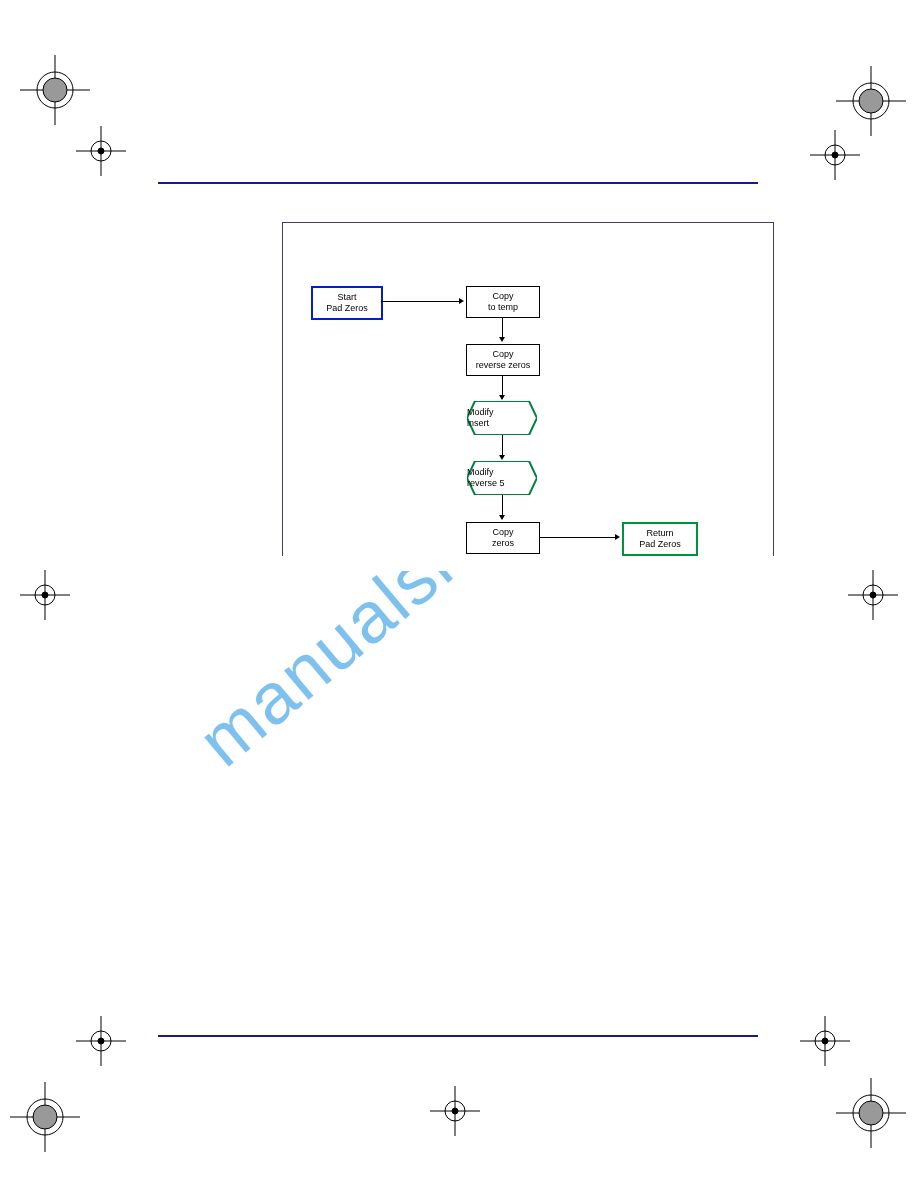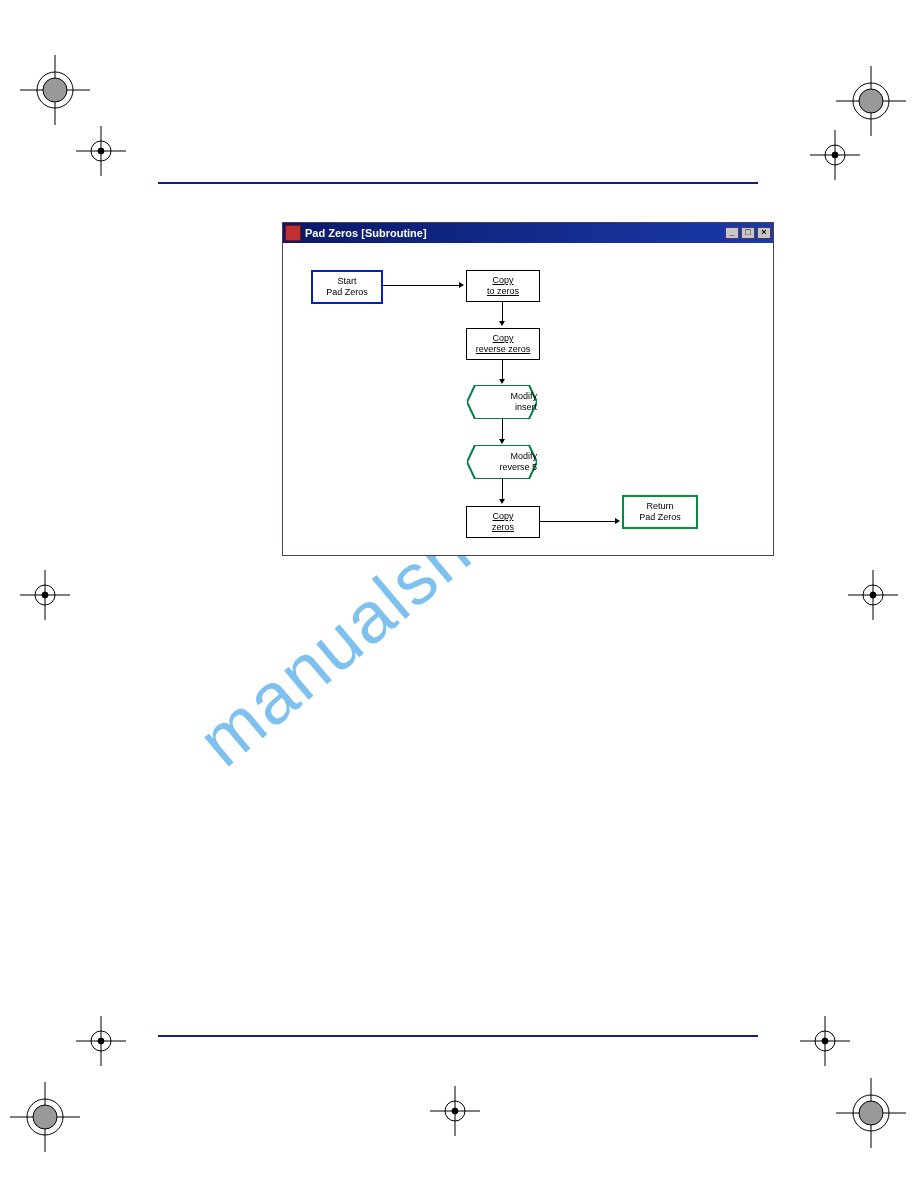--- a/index.html
+++ b/index.html
@@ -5,28 +5,28 @@
 body { margin:0; background:#fff; font-family:Arial,sans-serif; width:918px; height:1188px; position:relative; overflow:hidden; }
 .hr-top { position:absolute; left:158px; top:182px; width:600px; height:0; border-top:2px solid #1a1a8a; }
 .hr-bottom { position:absolute; left:158px; top:1035px; width:600px; height:0; border-top:2px solid #1a1a8a; }
 .window { position:absolute; left:282px; top:222px; width:490px; height:332px; border:1px solid #4a3c5a; background:#fff; }
 .titlebar { background:#0a2a8a; background:linear-gradient(to right,#0a1a6a,#1a3aaa); color:#fff; height:20px; display:flex; align-items:center; padding:0 2px; font-size:11px; font-weight:bold; }
 .titlebar .icon { width:14px; height:14px; margin-right:4px; background:#c03030; display:inline-block; border:1px solid #801010; }
 .titlebar-buttons { margin-left:auto; display:flex; gap:2px; }
 .titlebar-buttons div { width:14px; height:12px; background:#c8c4c8; border:1px solid #4a3c5a; box-sizing:border-box; font-size:9px; line-height:9px; text-align:center; color:#000; font-weight:bold; }
 .canvas { position:relative; width:100%; height:calc(100% - 20px); background:#fff;
   background-image:radial-gradient(circle,#808080 0.6px, transparent 0.6px);
-  background-size:10px 10px; overflow:hidden; }
+  background-size:10px 10px; overflow:hidden;margin-top:36px; }
 .node { position:absolute; background:#fff; font-size:9px; text-align:center; display:flex; flex-direction:column; justify-content:center; line-height:11px; }
 .box-blue { border:2px solid #0020d0; }
-.box-black { border:1px solid #000;text-decoration:underline; }
+.box-black { border:1px solid #000; }
 .box-green { border:2px solid #009040; }
 .hex { position:absolute; width:70px; height:34px; }
 .hex svg { position:absolute; left:0; top:0; width:100%; height:100%; }
-.hex .txt { position:absolute; width:100%; height:100%; display:flex; flex-direction:column; justify-content:center; font-size:9px; text-align:right; line-height:11px; }
+.hex .txt { position:absolute; width:100%; height:100%; display:flex; flex-direction:column; justify-content:center; font-size:9px; text-align:left; line-height:11px; }
 .arrow { position:absolute; background:#000; }
 .arrow-h { height:1px; }
 .arrow-v { width:1px; }
 .arrowhead { position:absolute; width:0; height:0; }
 .arrowhead-r { border-top:3px solid transparent; border-bottom:3px solid transparent; border-left:5px solid #000; }
 .arrowhead-d { border-left:3px solid transparent; border-right:3px solid transparent; border-top:5px solid #000; }
 .watermark { position:absolute; font-size:72px; color:#4aa8e8; opacity:0.7; transform:rotate(-40deg); font-family:Arial,sans-serif; left:140px; top:520px; letter-spacing:2px; pointer-events:none; }
 
 .reg { position:absolute; width:70px; height:70px; }
 .reg svg { width:100%; height:100%; }
@@ -148,42 +148,33 @@
         <line x1="25" y1="0" x2="25" y2="50"></line>
         <line x1="0" y1="25" x2="50" y2="25"></line>
         <circle cx="25" cy="25" r="3" fill="#000"></circle>
       </g>
     </svg>
 </div>
 
 <div class="watermark">manualshive.com</div>
 
 <div class="window">
-  <div class="titlebar">
-    <span class="icon"></span>
-    <span>Pad Zeros [Subroutine]</span>
-    <div class="titlebar-buttons">
-      <div>_</div>
-      <div>□</div>
-      <div>×</div>
-    </div>
-  </div>
   <div class="canvas">
 
     <div class="node box-blue" style="left:28px; top:27px; width:68px; height:30px;">
       <div>Start</div>
       <div>Pad Zeros</div>
     </div>
 
     <div class="arrow arrow-h" style="left:98px; top:42px; width:80px;"></div>
     <div class="arrowhead arrowhead-r" style="left:176px; top:39px;"></div>
 
     <div class="node box-black" style="left:183px; top:27px; width:72px; height:30px;">
       <div>Copy</div>
-      <div>to zeros</div>
+      <div>to temp</div>
     </div>
 
     <div class="arrow arrow-v" style="left:219px; top:58px; height:22px;"></div>
     <div class="arrowhead arrowhead-d" style="left:216px; top:78px;"></div>
 
     <div class="node box-black" style="left:183px; top:85px; width:72px; height:30px;">
       <div>Copy</div>
       <div>reverse zeros</div>
     </div>
 
@@ -217,19 +208,19 @@
     <div class="arrowhead arrowhead-d" style="left:216px; top:256px;"></div>
 
     <div class="node box-black" style="left:183px; top:263px; width:72px; height:30px;">
       <div>Copy</div>
       <div>zeros</div>
     </div>
 
     <div class="arrow arrow-h" style="left:256px; top:278px; width:78px;"></div>
     <div class="arrowhead arrowhead-r" style="left:332px; top:275px;"></div>
 
-    <div class="node box-green" style="left:339px; top:252px; width:72px; height:30px;">
+    <div class="node box-green" style="left:339px; top:263px; width:72px; height:30px;">
       <div>Return</div>
       <div>Pad Zeros</div>
     </div>
 
   </div>
 </div>
 
 </body></html>

